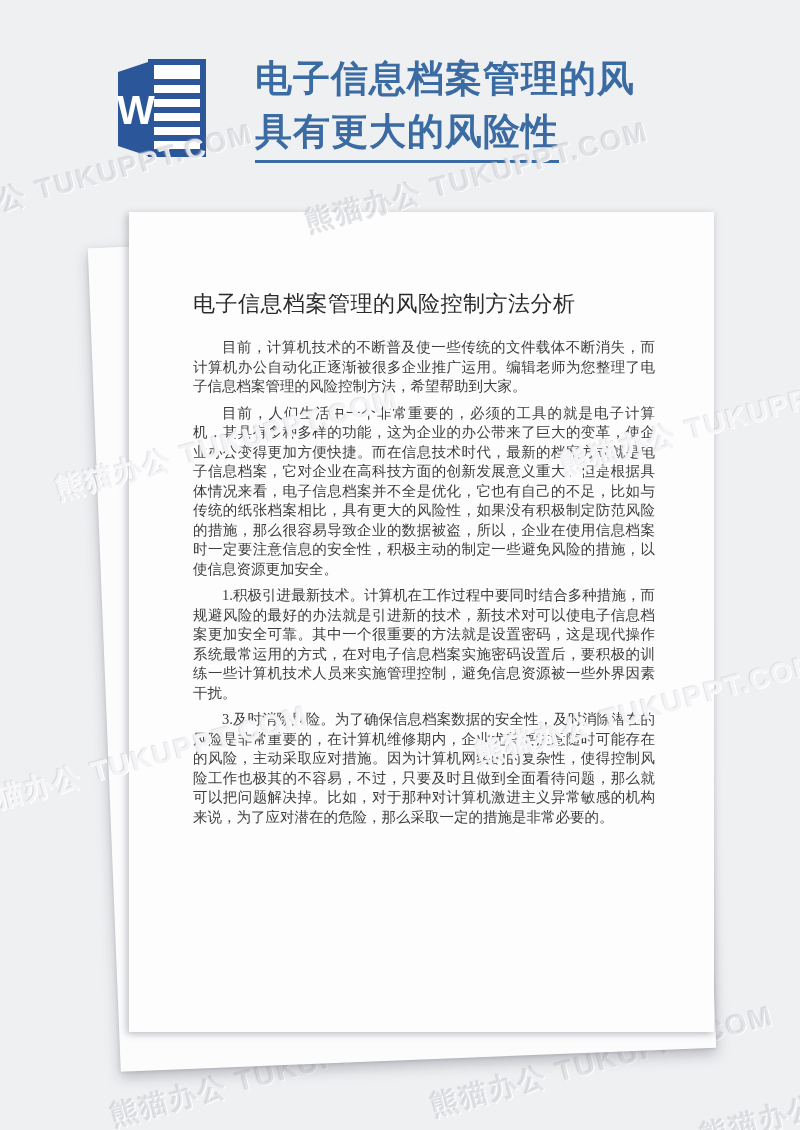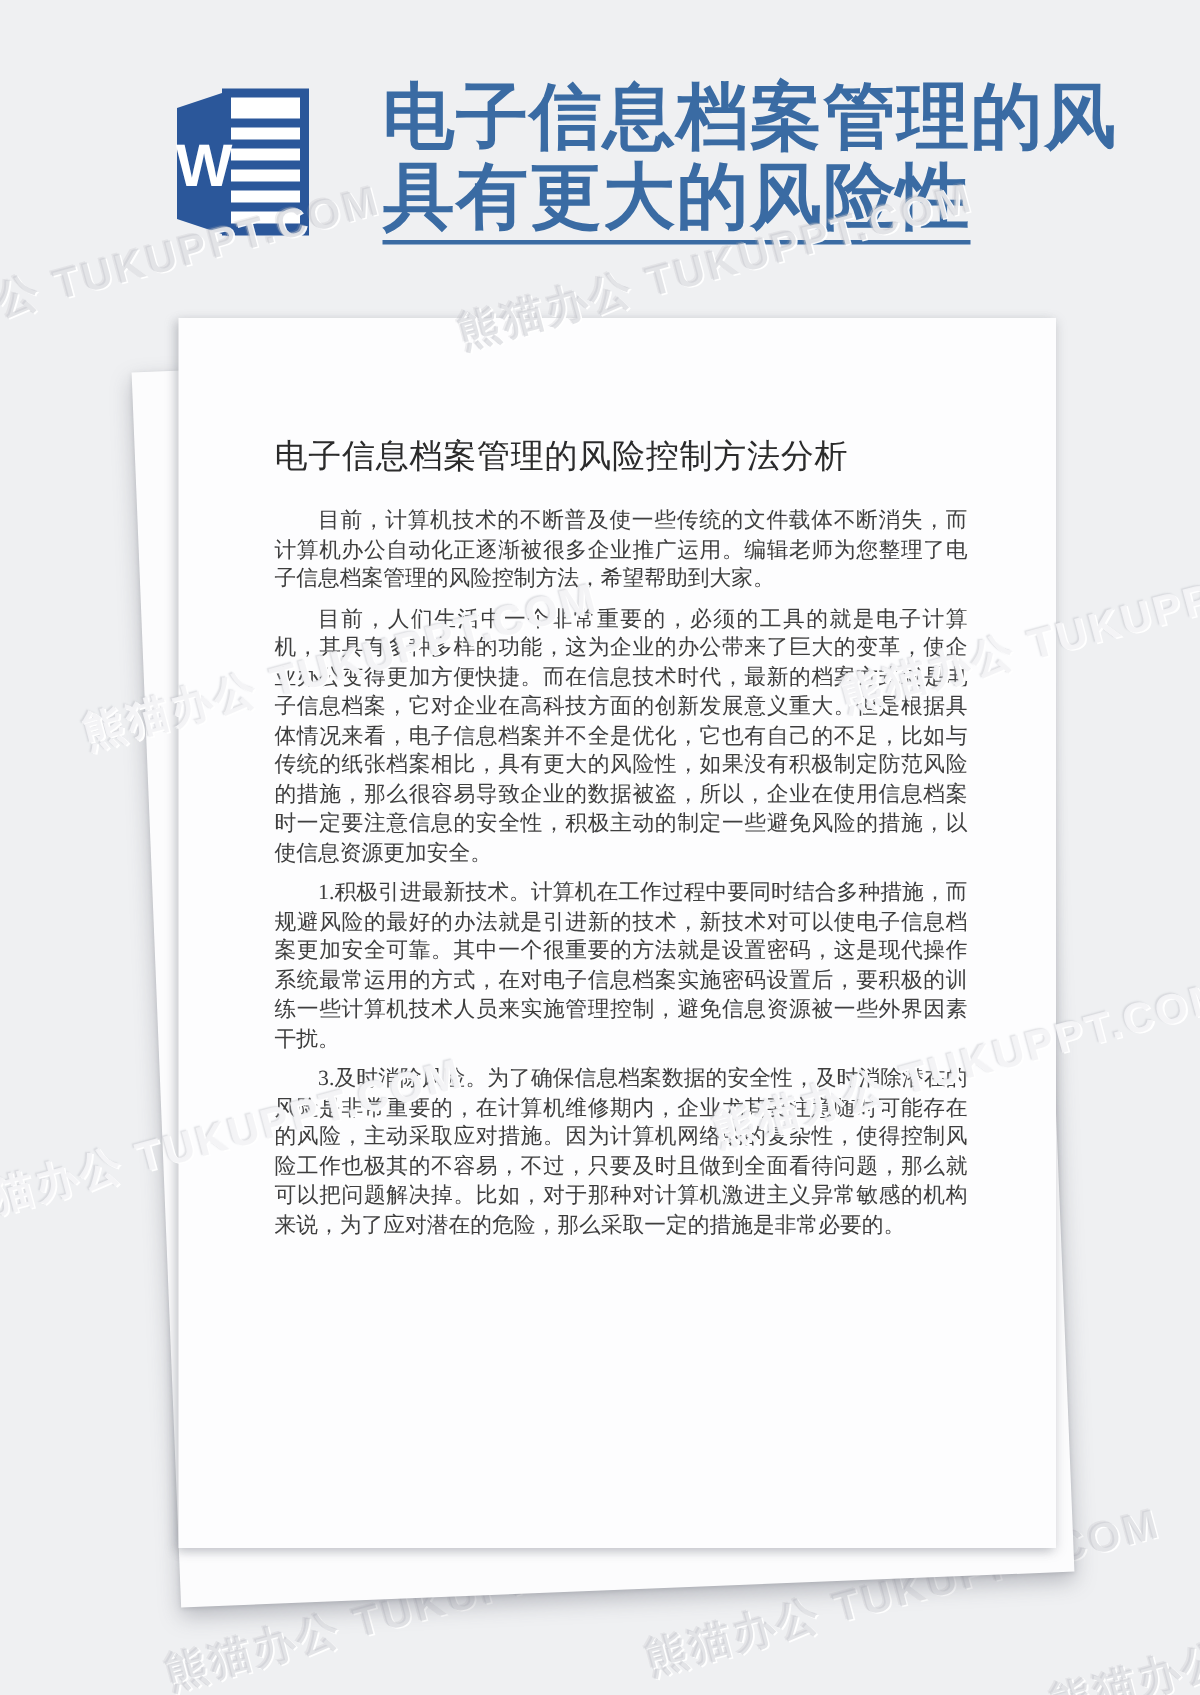--- a/index.html
+++ b/index.html
@@ -19,34 +19,34 @@
     z-index:3;
     color:rgba(243,243,246,0.95);
     text-shadow:1px 1px 0 rgba(255,255,255,1), -1px -1px 1px rgba(188,190,198,0.45);
   }
   .wm.top{z-index:3;}
   
   .header-icon{position:absolute;left:110px;top:56px;z-index:2;}
   .header-title{
     position:absolute;left:255px;top:52px;z-index:2;
     font-family:"Liberation Serif","DejaVu Serif",serif;
-    font-weight:bold;font-size:48px;line-height:53px;
+    font-weight:bold;font-size:37px;line-height:53px;
     color:#3a6ba3;letter-spacing:1px;
   }
   .header-title .u{
     display:inline-block;border-bottom:3px solid #3a6ba3;padding-bottom:2px;
   }
   
   .back-page{
     position:absolute;left:104px;top:236px;width:596px;height:824px;z-index:2;
     background:#fcfcfd;transform:rotate(-2.3deg);
     box-shadow:0 6px 14px rgba(118,120,130,0.45), 0 1px 3px rgba(120,122,132,0.25);
   }
   .front-page{
-    position:absolute;left:119px;top:212px;width:585px;height:820px;z-index:2;
+    position:absolute;left:129px;top:212px;width:585px;height:820px;z-index:2;
     background:#fdfdfe;box-sizing:border-box;
     padding:78px 59px 0 64px;overflow:hidden;
     box-shadow:-4px 2px 6px rgba(140,142,152,0.28), 0 2px 7px rgba(128,130,140,0.32);
   }
   
   .doc{
     font-family:"Liberation Serif","DejaVu Serif",serif;
     color:#3e3e3e;font-size:14.5px;line-height:19.5px;
     text-align:justify;
   }

